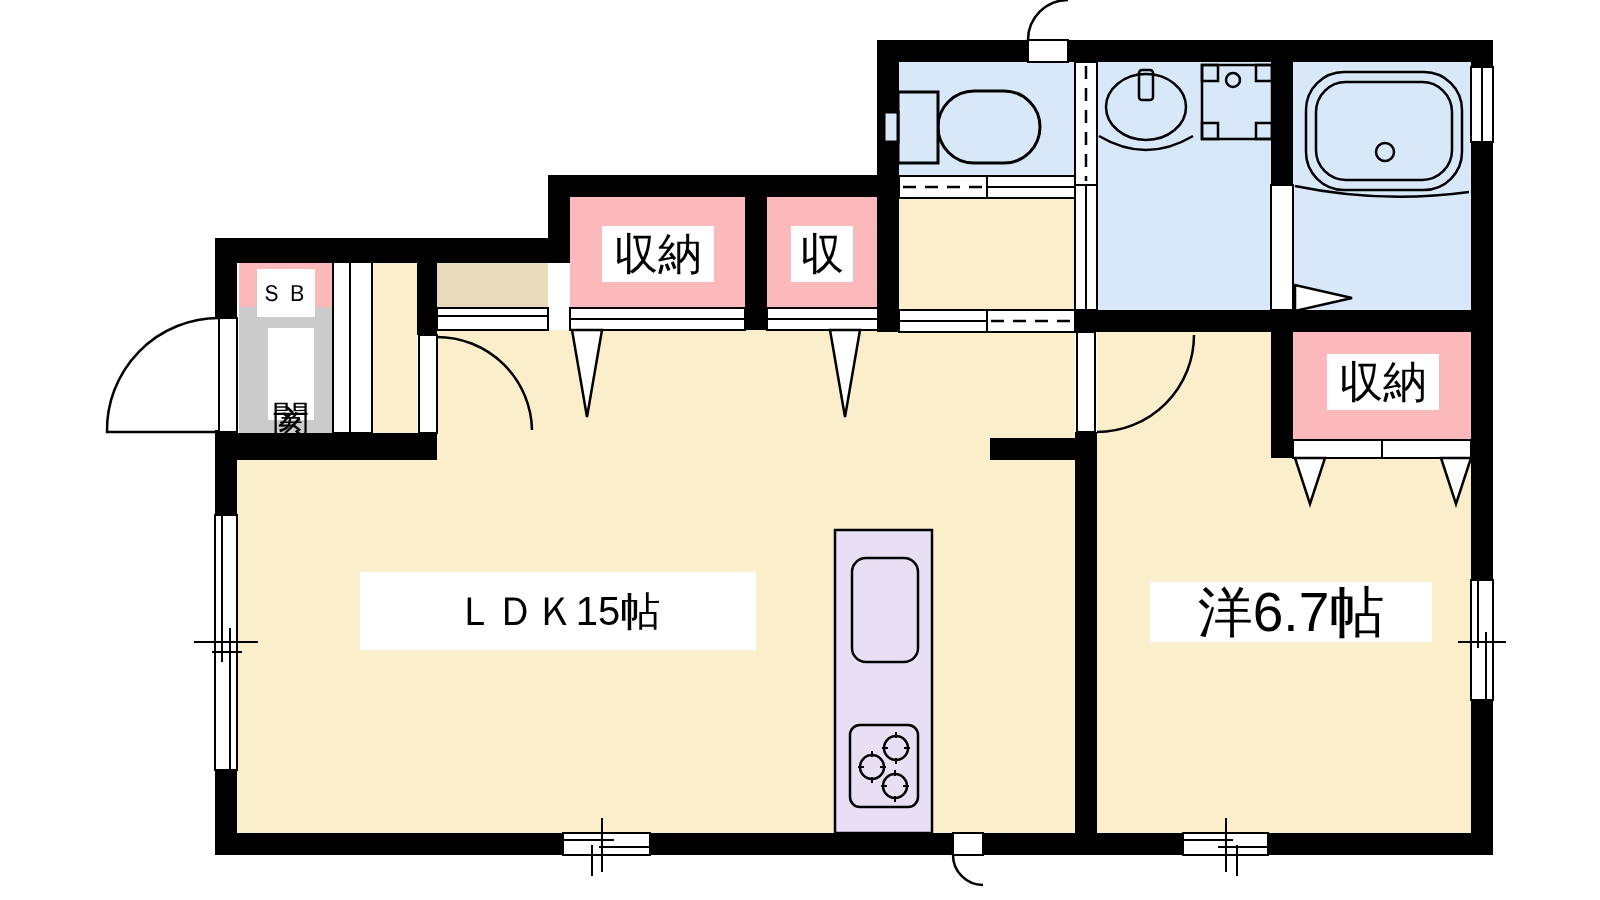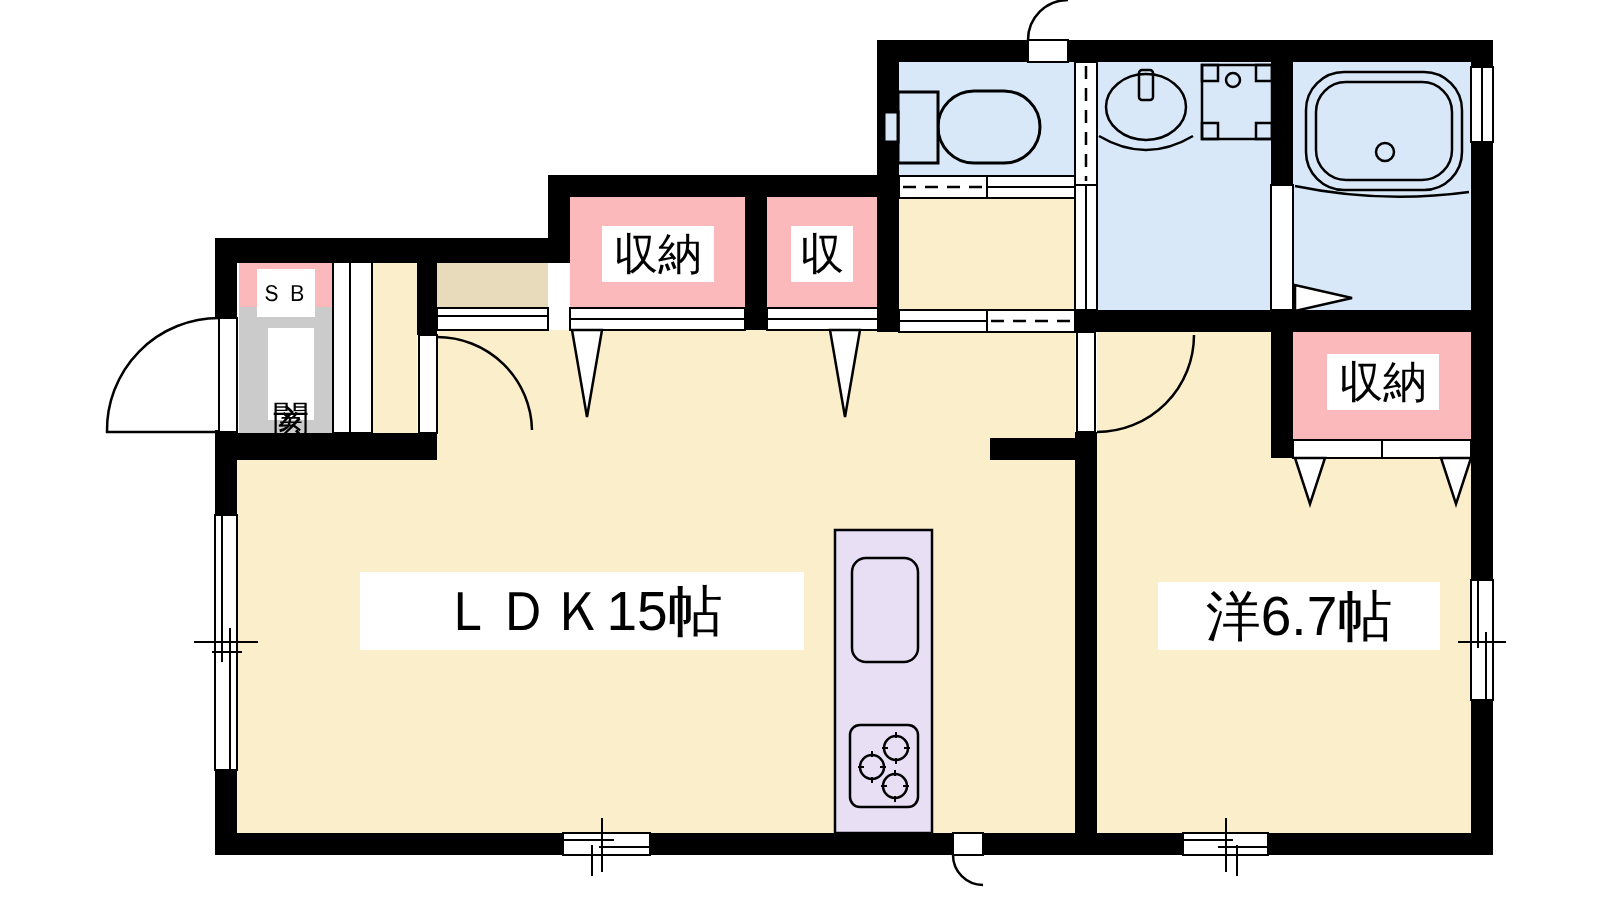--- a/index.html
+++ b/index.html
@@ -235,23 +235,23 @@
         <circle class="fxn" cx="896" cy="748" r="12"></circle>
         <circle class="fxn" cx="895" cy="786" r="12"></circle>
         <path class="ln" d="M872 751 v6 M872 777 v6 M858 767 h6 M880 767 h6
                            M896 732 v6 M896 758 v6 M882 748 h6 M904 748 h6
                            M895 770 v6 M895 796 v6 M881 786 h6 M903 786 h6"></path>
       </g>
     </g>
   </g>
 </svg>
 
-  <div class="room-label" style="left:360px;top:572px;width:444px;height:78px;font-size:55px;">ＬＤＫ15帖</div>
-
-  <div class="room-label" style="left:1150px;top:582px;width:282px;height:68px;font-size:55px;margin-left:8px;">洋6.7帖</div>
+  <div class="room-label" style="left:360px;top:572px;width:396px;height:78px;font-size:40px;">ＬＤＫ15帖</div>
+
+  <div class="room-label" style="left:1150px;top:582px;width:282px;height:60px;font-size:55px;">洋6.7帖</div>
 
   <div class="room-label" style="left:602px;top:226px;width:112px;height:56px;font-size:44px;">収納</div>
 
   <div class="room-label" style="left:791px;top:226px;width:62px;height:56px;font-size:44px;">収</div>
 
   <div class="room-label" style="left:1327px;top:354px;width:112px;height:56px;font-size:44px;">収納</div>
 
   <div class="room-label vertical" style="left:268px;top:328px;width:46px;height:92px;font-size:36px;">玄関</div>
 
   <div class="room-label" style="left:257px;top:269px;width:58px;height:48px;font-size:23px;letter-spacing:3px;">ＳＢ</div>

